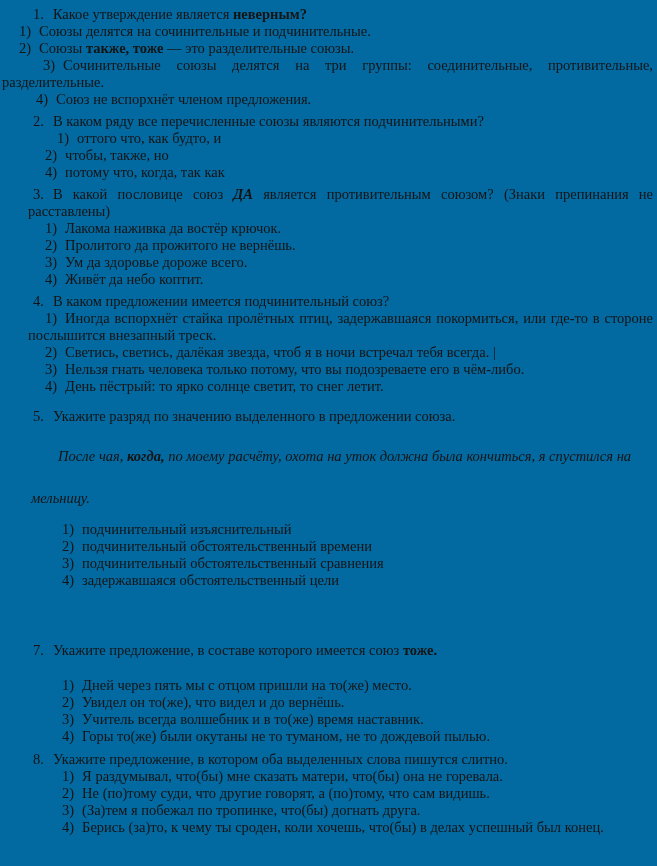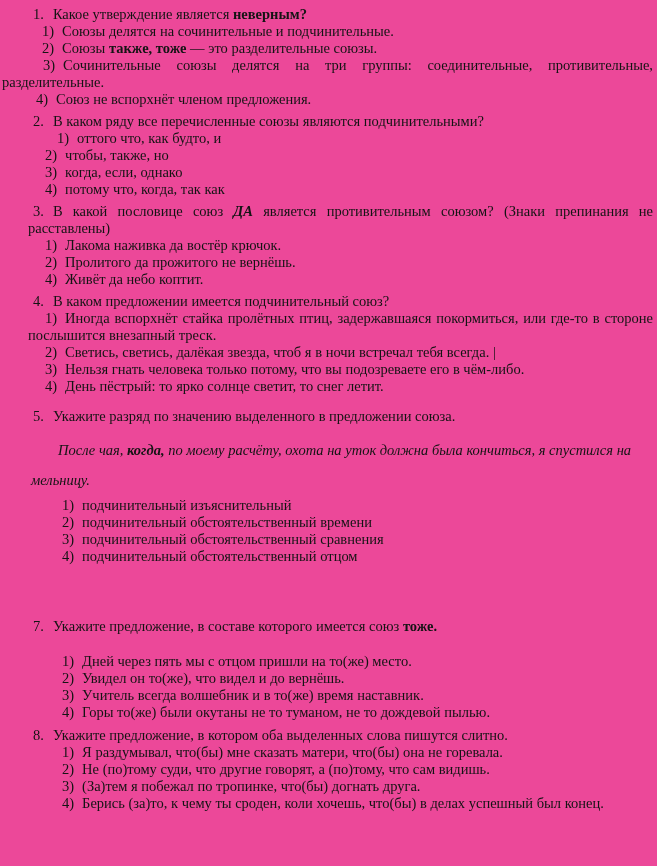--- a/index.html
+++ b/index.html
@@ -1,45 +1,45 @@
 <!DOCTYPE html>
 <html><head>
 <meta charset="utf-8">
 <style>
   html, body { margin: 0; padding: 0; background: #ffffff; }
   .page {
     width: 657px; height: 866px; box-sizing: border-box;
     padding: 6px 4px 0 2px;
     font-family: "Liberation Serif", serif;
     font-size: 14.5px; line-height: 17px; color: #141414;
-    overflow: hidden; background: #ec4899;
+    overflow: hidden; background: #0369a1;
   }
   p { margin: 0; }
   .q { margin-bottom: 5px; }
   .q-title { margin-left: 31px; }
   .q-num { padding-right: 9px; }
   .opt-num { padding-right: 8px; }
   .one-line { white-space: nowrap; }
   .b { font-weight: bold; }
   .i { font-style: italic; }
 
   
   .ml34 { margin-left: 34px; }
-  .ml41 { margin-left: 40px; }
+  .ml41 { margin-left: 17px; }
   .ml43 { margin-left: 43px; }
   .ml55 { margin-left: 55px; }
   .ml60 { margin-left: 60px; }
   .wrap-full  { margin-left: 0;    text-indent: 41px; text-align: justify; } 
   .title-wrap { margin-left: 26px; text-indent: 5px;  text-align: justify; } 
   .wrap-q4    { margin-left: 26px; text-indent: 17px; text-align: justify; } 
   .wrap-q8    { margin-left: 29px; text-indent: 31px; text-align: justify; } 
 
   .q4 { margin-bottom: 13px; }
   .q5 { margin-bottom: 53px; }   
-  .stimulus { margin: 10px 0 0 29px; text-indent: 27px; line-height: 30px; }
+  .stimulus { margin: 10px 0 0 29px; text-indent: 27px; line-height: 42px; }
   .q5-opts { margin-top: 2px; }
   .q7-opts { margin-top: 18px; }
   .q7 { margin-bottom: 6px; }
 </style>
 </head>
 <body>
 
 <div class="page">
 
   <div class="q q1">
@@ -47,47 +47,47 @@
     <p class="ml41 one-line"><span class="opt-num">1)</span><span><span>Союзы делятся на сочинительные и подчинительные.</span></span></p>
     <p class="ml41 one-line"><span class="opt-num">2)</span><span><span>Союзы </span><span class="b">также, тоже</span><span> — это разделительные союзы.</span></span></p>
     <p class="wrap-full"><span class="opt-num">3)</span><span><span>Сочинительные союзы делятся на три группы: соединительные, противительные, разделительные.</span></span></p>
     <p class="ml34 one-line"><span class="opt-num">4)</span><span><span>Союз не вспорхнёт членом предложения.</span></span></p>
   </div>
 
   <div class="q q2">
     <p class="q-title one-line"><span class="q-num">2.</span><span><span>В каком ряду все перечисленные союзы являются подчинительными?</span></span></p>
     <p class="ml55 one-line"><span class="opt-num">1)</span><span><span>оттого что, как будто, и</span></span></p>
     <p class="ml43 one-line"><span class="opt-num">2)</span><span><span>чтобы, также, но</span></span></p>
-    <p class="ml43 one-line"><span class="opt-num">3)</span><span><span>когда, если, однако</span></span></p>
     <p class="ml43 one-line"><span class="opt-num">4)</span><span><span>потому что, когда, так как</span></span></p>
   </div>
 
   <div class="q q3">
     <p class="title-wrap"><span class="q-num">3.</span><span><span>В какой пословице союз </span><span class="b i">ДА</span><span> является противительным союзом? (Знаки препинания не расставлены)</span></span></p>
     <p class="ml43 one-line"><span class="opt-num">1)</span><span><span>Лакома наживка да востёр крючок.</span></span></p>
     <p class="ml43 one-line"><span class="opt-num">2)</span><span><span>Пролитого да прожитого не вернёшь.</span></span></p>
+    <p class="ml43 one-line"><span class="opt-num">3)</span><span><span>Ум да здоровье дороже всего.</span></span></p>
     <p class="ml43 one-line"><span class="opt-num">4)</span><span><span>Живёт да небо коптит.</span></span></p>
   </div>
 
   <div class="q q4">
     <p class="q-title one-line"><span class="q-num">4.</span><span><span>В каком предложении имеется подчинительный союз?</span></span></p>
     <p class="wrap-q4"><span class="opt-num">1)</span><span><span>Иногда вспорхнёт стайка пролётных птиц, задержавшаяся покормиться, или где-то в стороне послышится внезапный треск.</span></span></p>
     <p class="ml43 one-line"><span class="opt-num">2)</span><span><span>Светись, светись, далёкая звезда, чтоб я в ночи встречал тебя всегда. |</span></span></p>
     <p class="ml43 one-line"><span class="opt-num">3)</span><span><span>Нельзя гнать человека только потому, что вы подозреваете его в чём-либо.</span></span></p>
     <p class="ml43 one-line"><span class="opt-num">4)</span><span><span>День пёстрый: то ярко солнце светит, то снег летит.</span></span></p>
   </div>
 
   <div class="q q5">
     <p class="q-title one-line"><span class="q-num">5.</span><span><span>Укажите разряд по значению выделенного в предложении союза.</span></span></p>
     <p class="stimulus"><span class="i">После чая, </span><span class="b i">когда,</span><span class="i"> по моему расчёту, охота на уток должна была кончиться, я спустился на мельницу.</span></p>
     <div class="q5-opts">
       <p class="ml60 one-line"><span class="opt-num">1)</span><span><span>подчинительный изъяснительный</span></span></p>
       <p class="ml60 one-line"><span class="opt-num">2)</span><span><span>подчинительный обстоятельственный времени</span></span></p>
       <p class="ml60 one-line"><span class="opt-num">3)</span><span><span>подчинительный обстоятельственный сравнения</span></span></p>
-      <p class="ml60 one-line"><span class="opt-num">4)</span><span><span>подчинительный обстоятельственный отцом</span></span></p>
+      <p class="ml60 one-line"><span class="opt-num">4)</span><span><span>задержавшаяся обстоятельственный цели</span></span></p>
     </div>
   </div>
 
   <div class="q q7">
     <p class="q-title one-line"><span class="q-num">7.</span><span><span>Укажите предложение, в составе которого имеется союз </span><span class="b">тоже.</span></span></p>
     <div class="q7-opts">
       <p class="ml60 one-line"><span class="opt-num">1)</span><span><span>Дней через пять мы с отцом пришли на то(же) место.</span></span></p>
       <p class="ml60 one-line"><span class="opt-num">2)</span><span><span>Увидел он то(же), что видел и до вернёшь.</span></span></p>
       <p class="ml60 one-line"><span class="opt-num">3)</span><span><span>Учитель всегда волшебник и в то(же) время наставник.</span></span></p>
       <p class="ml60 one-line"><span class="opt-num">4)</span><span><span>Горы то(же) были окутаны не то туманом, не то дождевой пылью.</span></span></p>

